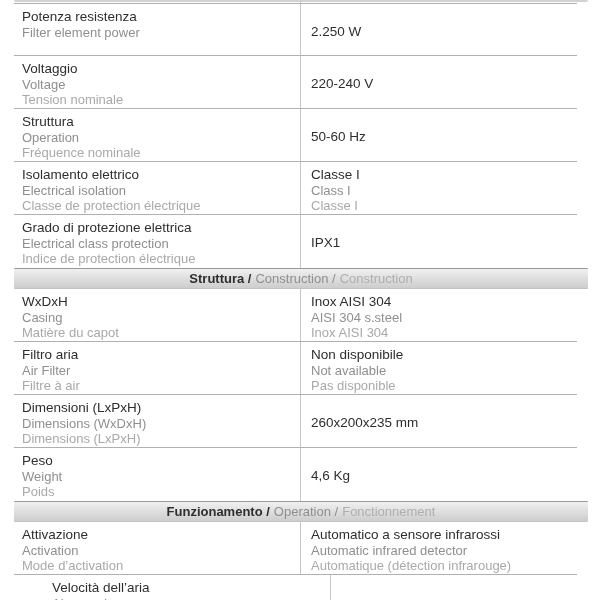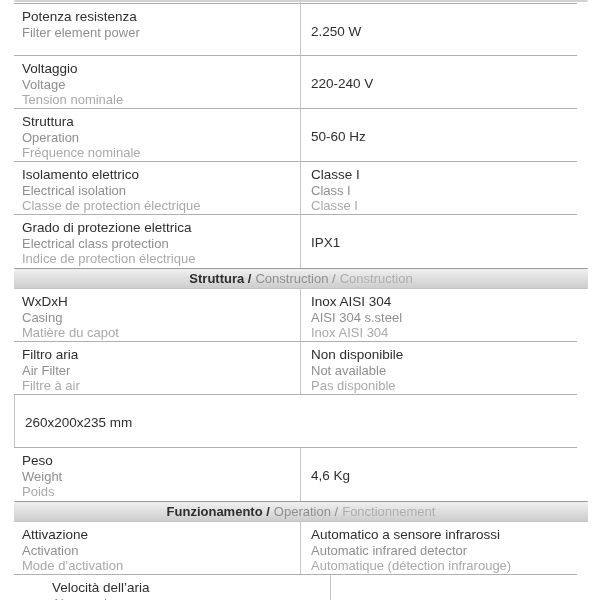--- a/index.html
+++ b/index.html
@@ -136,20 +136,25 @@
       <div class="l3">Filtre à air</div>
     </div>
     <div class="cell value">
       <div class="l1">Non disponibile</div>
       <div class="l2">Not available</div>
       <div class="l3">Pas disponible</div>
     </div>
   </div>
 
   <div class="row">
+    <div class="cell label">
+      <div class="l1">Dimensioni (LxPxH)</div>
+      <div class="l2">Dimensions (WxDxH)</div>
+      <div class="l3">Dimensions (LxPxH)</div>
+    </div>
     <div class="cell value single">
       <div class="l1">260x200x235 mm</div>
     </div>
   </div>
 
   <div class="row no-border">
     <div class="cell label">
       <div class="l1">Peso</div>
       <div class="l2">Weight</div>
       <div class="l3">Poids</div>

